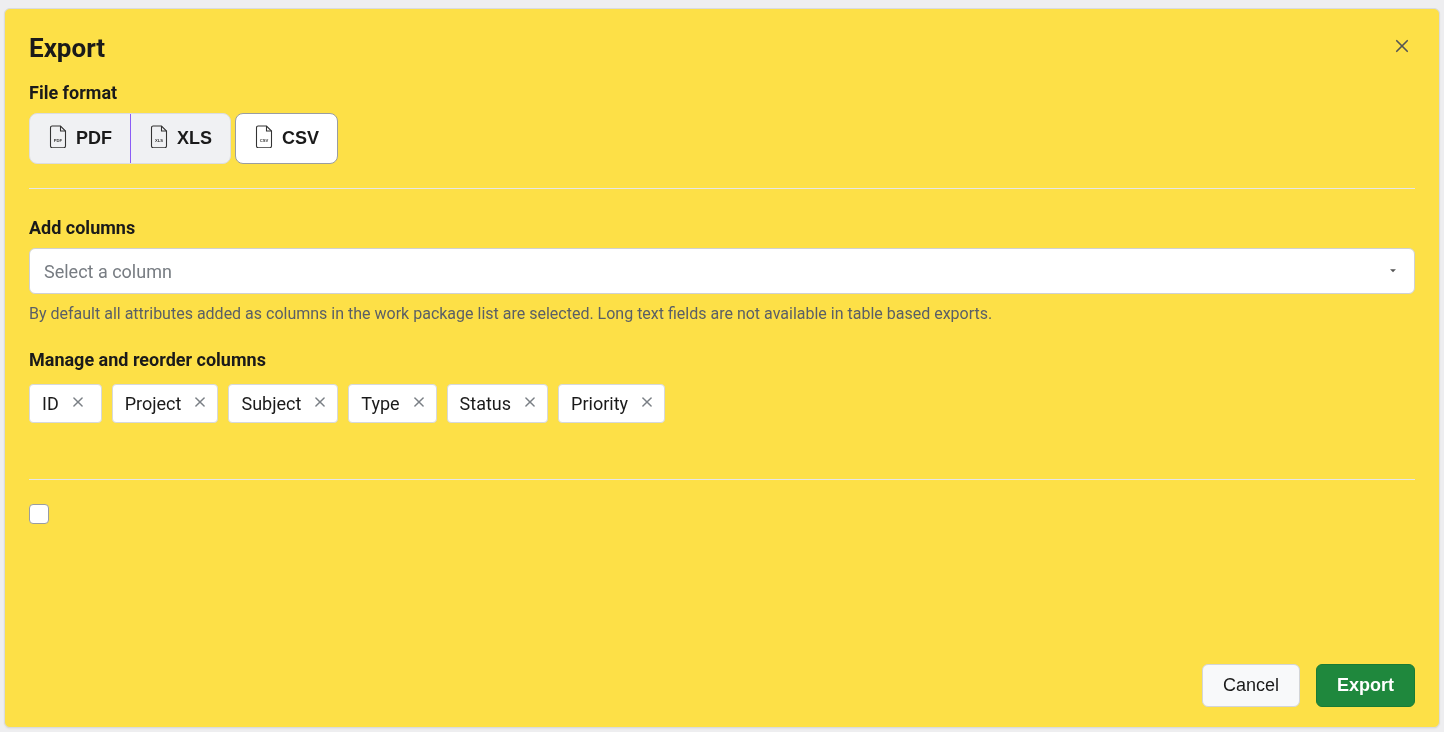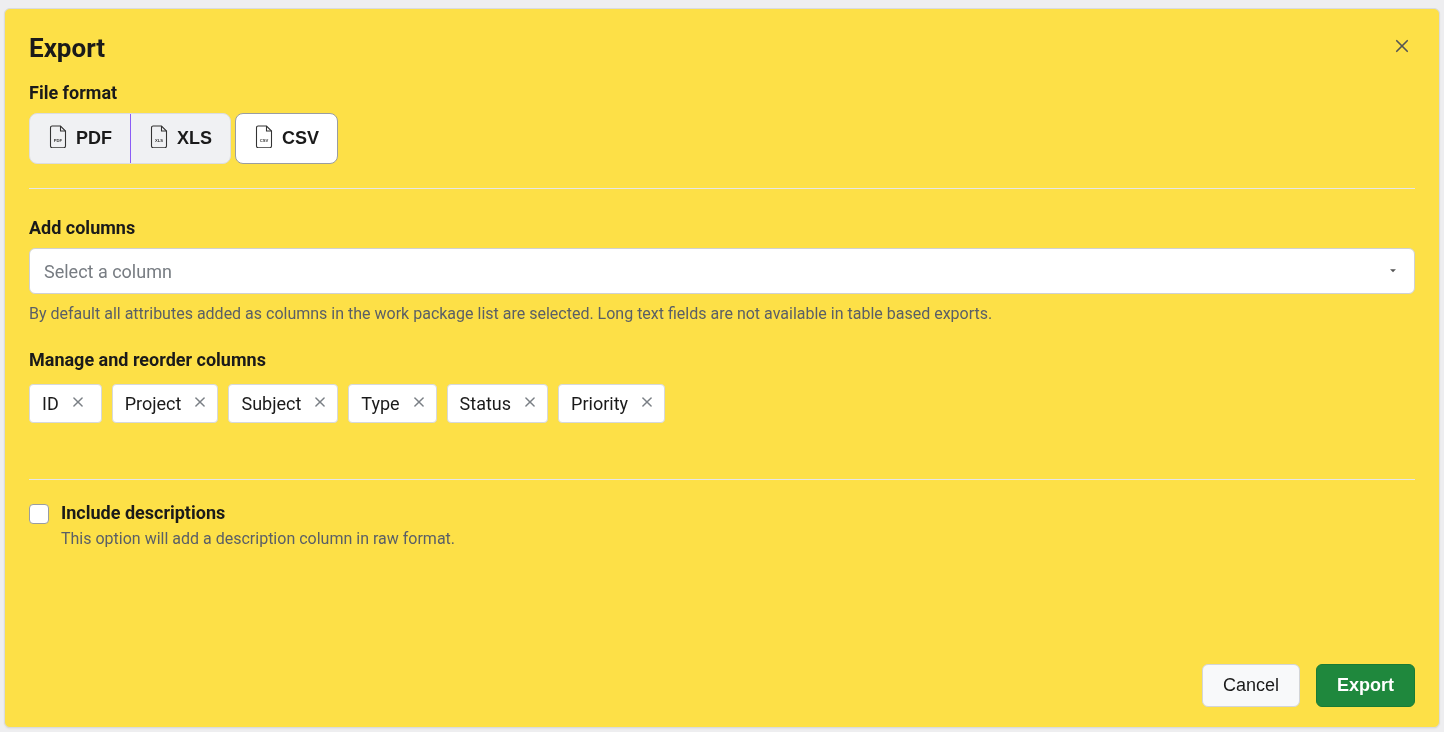--- a/index.html
+++ b/index.html
@@ -328,24 +328,20 @@
               <line x1="19" y1="5" x2="5" y2="19"></line>
             </svg></span>
       </button>
     </div>
   </div>
 
   <hr class="divider" style="margin-top:56px">
 
   <div class="checkbox-row">
     <div class="checkbox-box" role="checkbox" aria-checked="false"></div>
-    <div>
-      <div class="checkbox-label">Include descriptions</div>
-      <div class="checkbox-subtext">This option will add a description column in raw format.</div>
-    </div>
   </div>
 
   <div class="footer">
     <button class="btn btn-secondary">Cancel</button>
     <button class="btn btn-primary">Export</button>
   </div>
 
 </div>
 
 </body></html>

